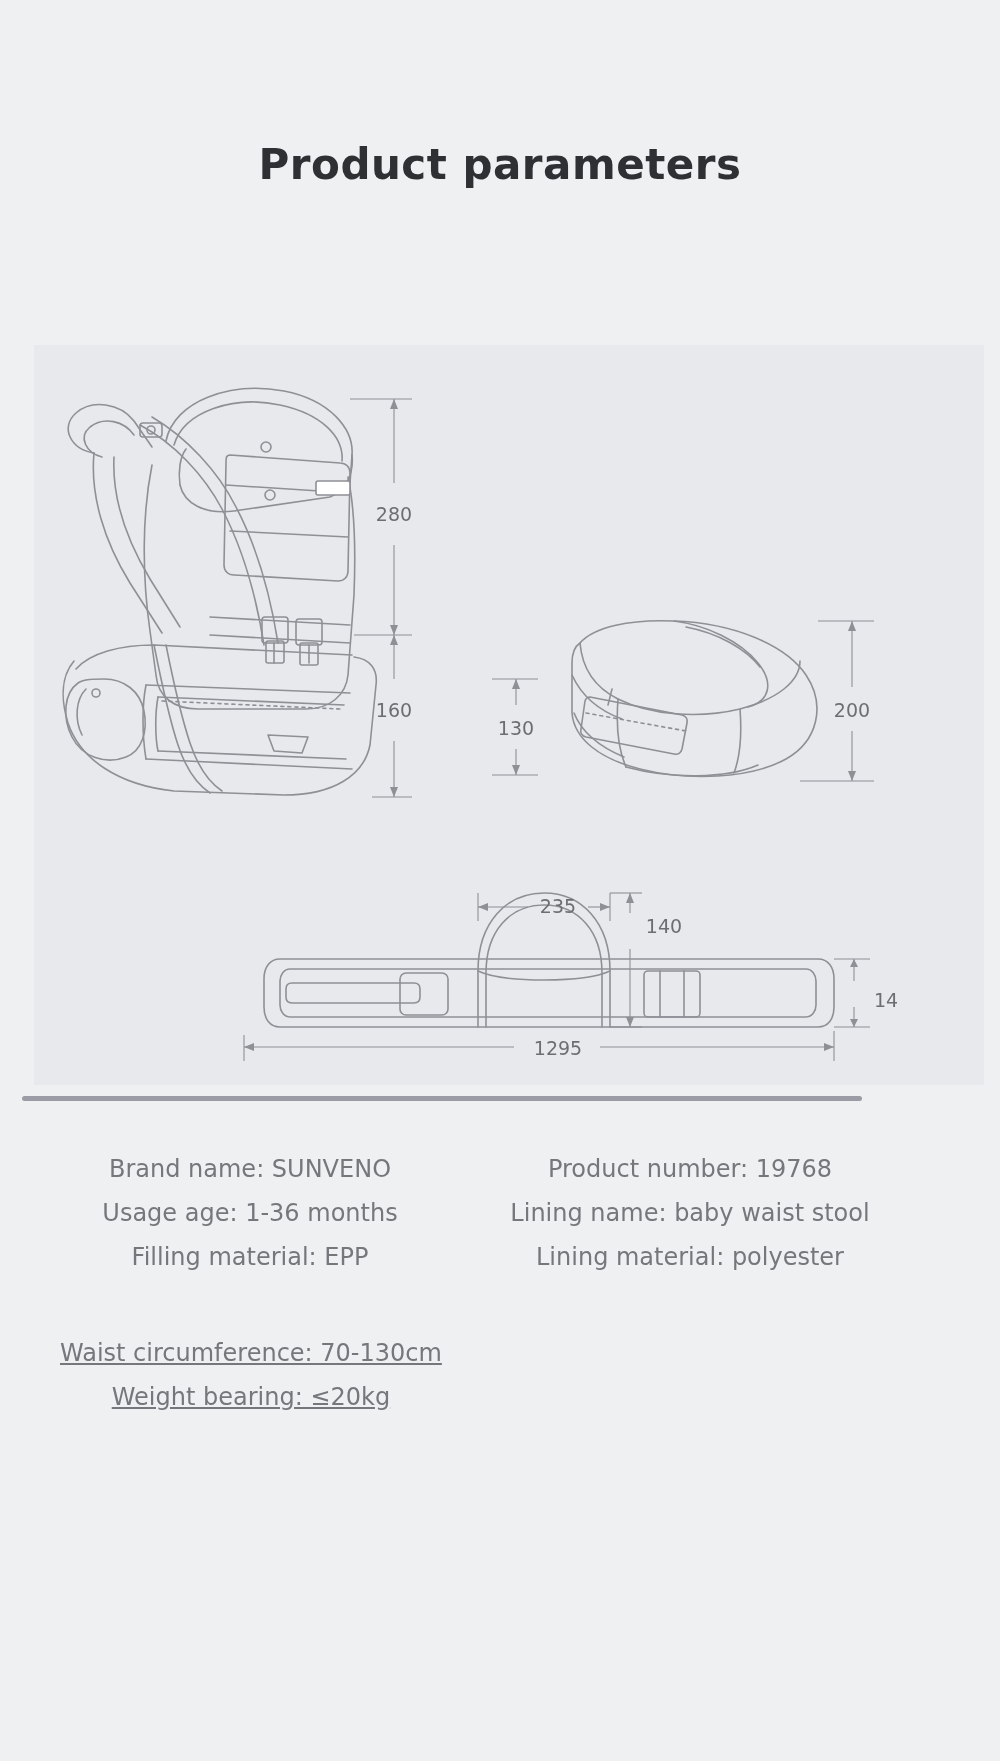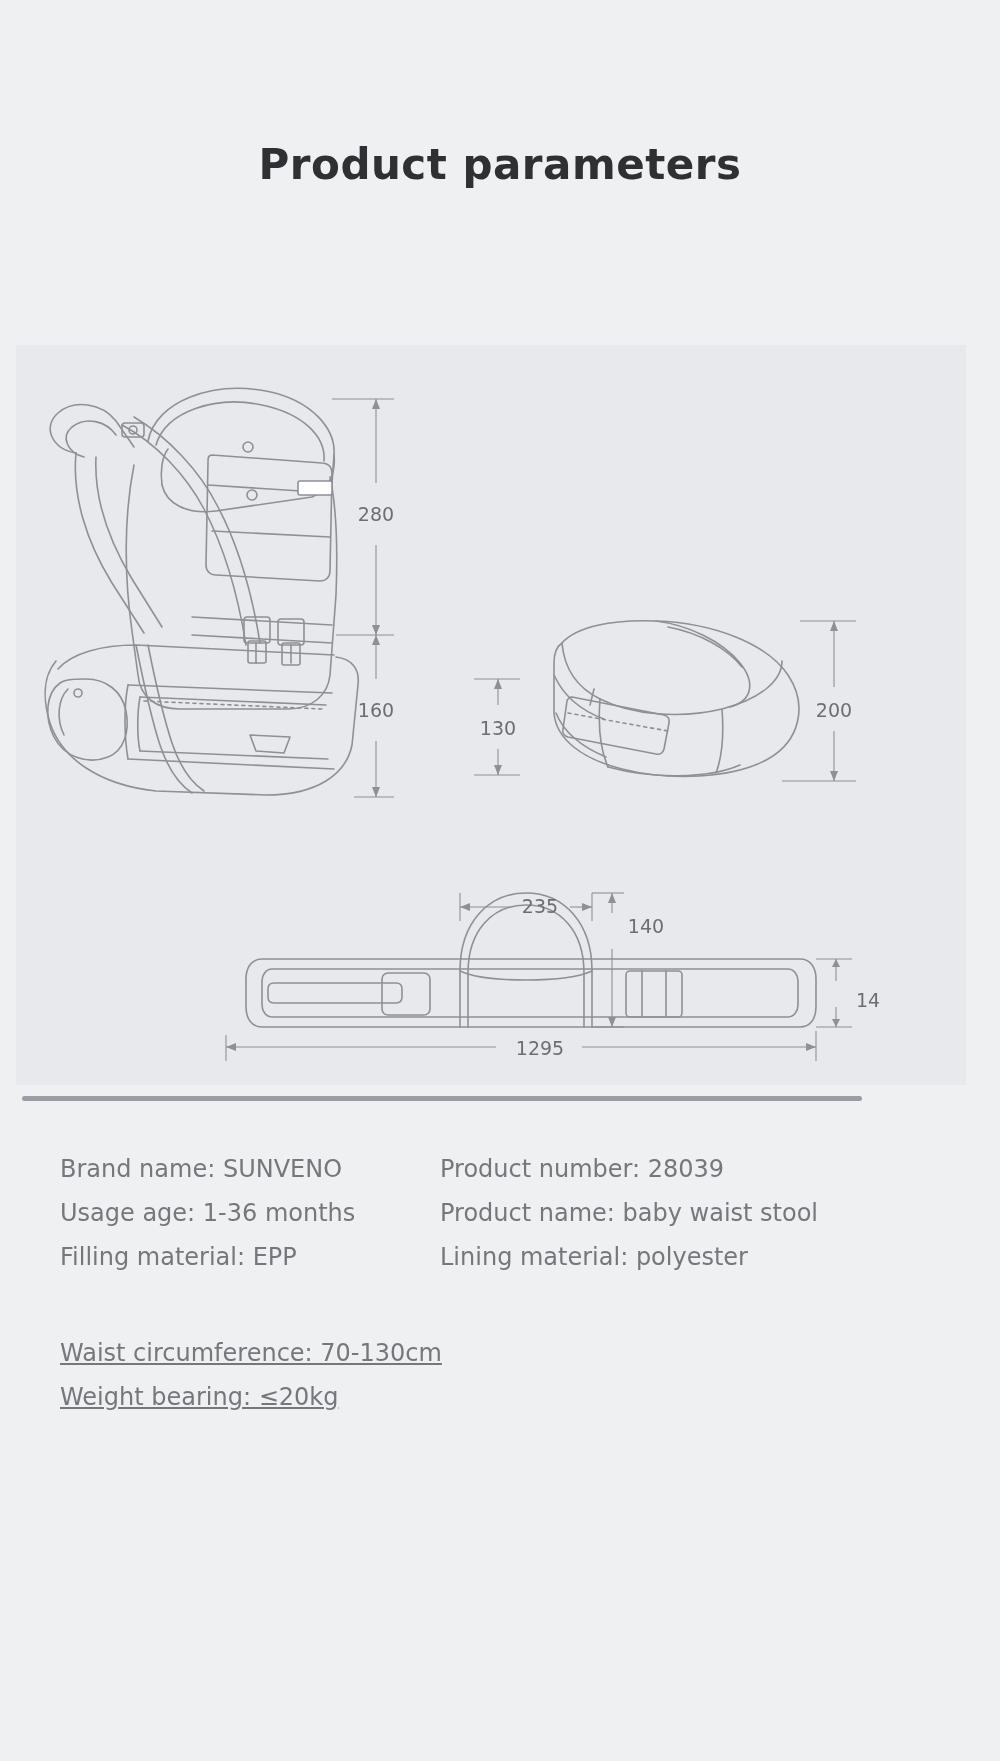--- a/index.html
+++ b/index.html
@@ -27,21 +27,21 @@
     width: 1000px;
     text-align: center;
     font-size: 42px;
     font-weight: bold;
     color: #2f3033;
     letter-spacing: 0.5px;
   }
   .diagram-area {
     position: absolute;
     top: 345px;
-    left: 16px;
+    left: 34px;
     width: 950px;
     height: 740px;
   }
   svg.drawing {
     display: block;
   }
   .dim-text {
     font-family: "DejaVu Sans", sans-serif;
     font-size: 19px;
     fill: #6d6e72;
@@ -65,20 +65,21 @@
     display: grid;
     grid-template-columns: 380px auto;
     row-gap: 9px;
     column-gap: 0px;
   }
   .spec-cell {
     font-size: 24px;
     color: #76777c;
     line-height: 1.45;
     white-space: nowrap;
+    text-align: center;
   }
   .specs-extra {
     position: absolute;
     left: 60px;
     top: 1336px;
   }
   .specs-extra .spec-cell {
     margin-bottom: 9px;
     text-decoration: underline;
   }
@@ -256,23 +257,23 @@
       <text class="dim-text" x="840" y="662" text-anchor="start">14</text>
       <text class="dim-text" x="524" y="710" text-anchor="middle">1295</text>
     </svg>
   </div>
 
   <div class="divider"></div>
 
   <div class="specs">
     <div class="spec-grid">
       <div class="spec-cell">Brand name: SUNVENO</div>
-      <div class="spec-cell">Product number: 28039</div>
+      <div class="spec-cell">Product number: 19768</div>
       <div class="spec-cell">Usage age: 1-36 months</div>
-      <div class="spec-cell">Product name: baby waist stool</div>
+      <div class="spec-cell">Lining name: baby waist stool</div>
       <div class="spec-cell">Filling material: EPP</div>
       <div class="spec-cell">Lining material: polyester</div>
     </div>
   </div>
 
   <div class="specs-extra">
     <div class="spec-cell">Waist circumference: 70-130cm</div>
     <div class="spec-cell">Weight bearing: ≤20kg</div>
   </div>
 

